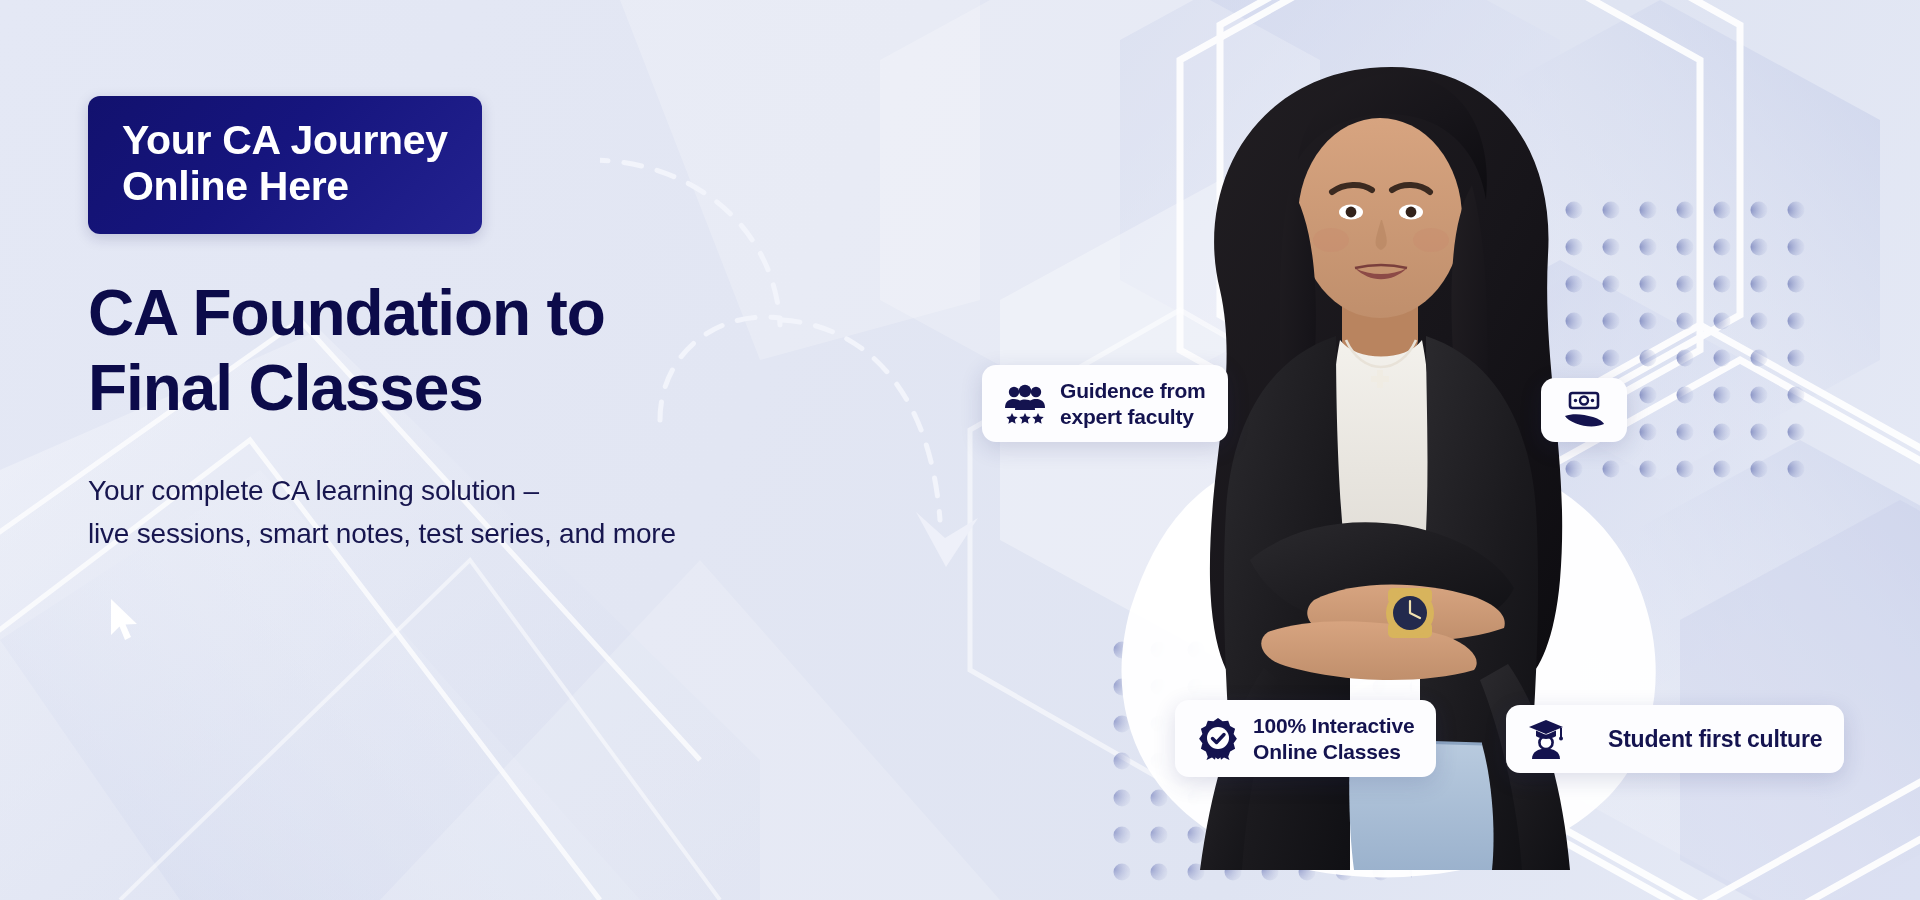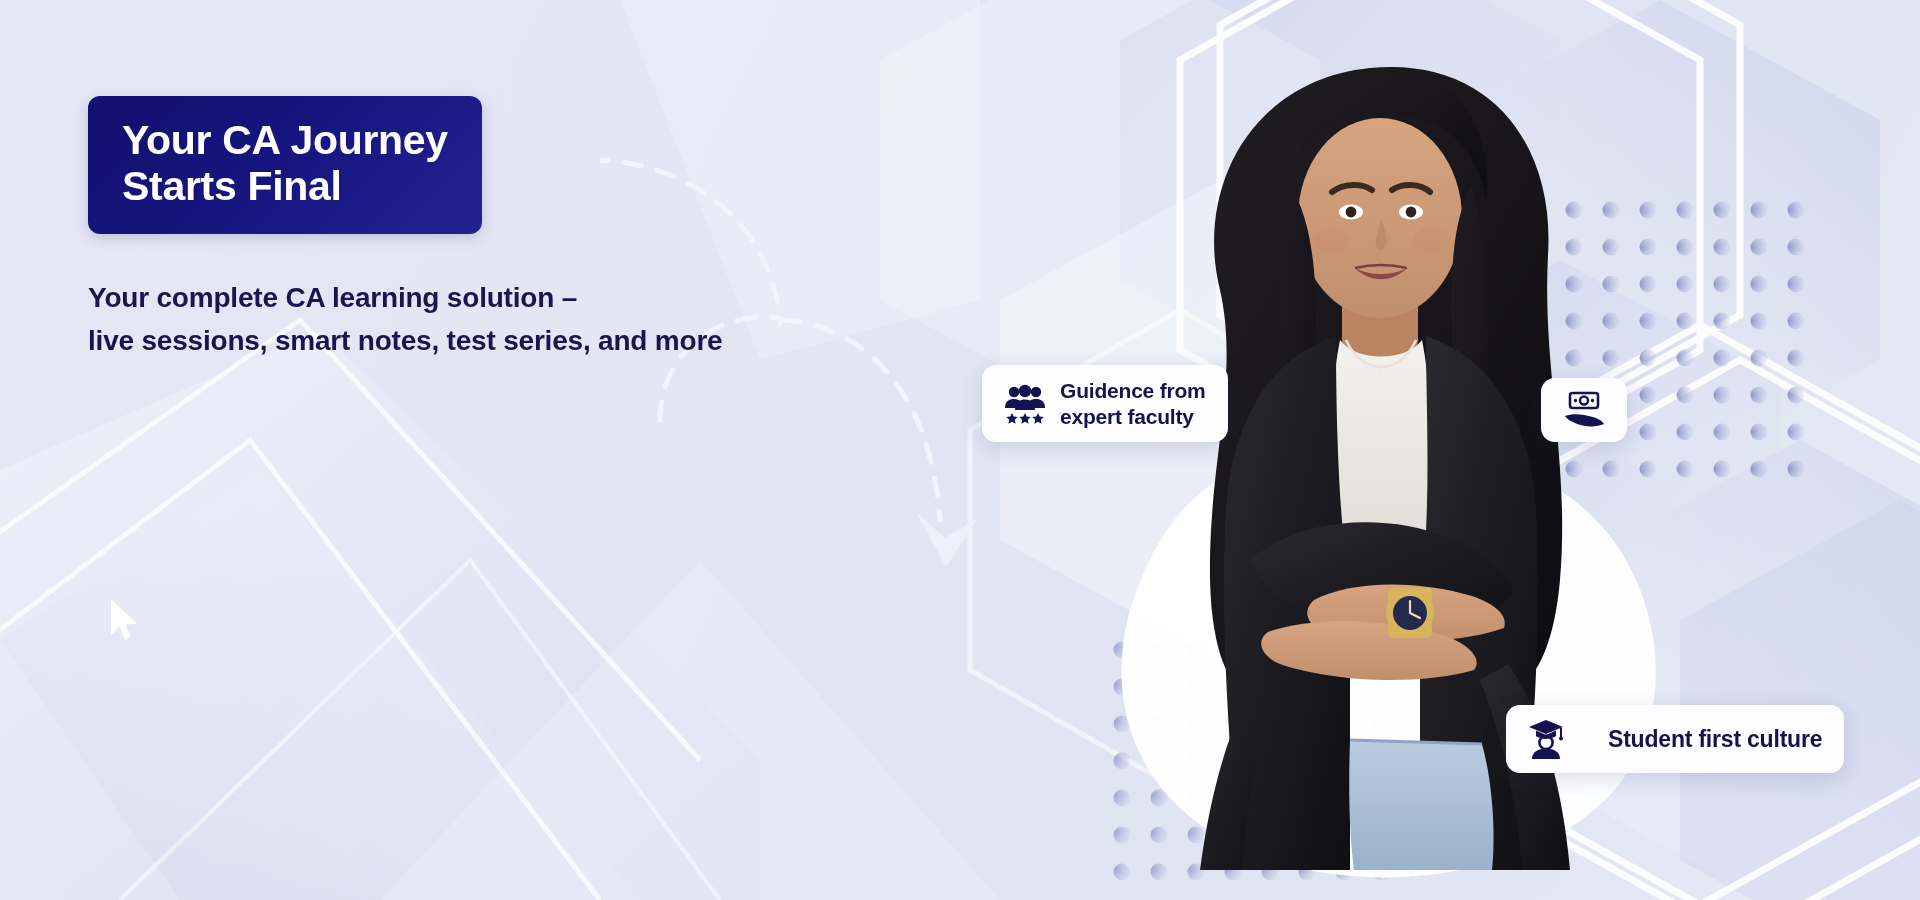--- a/index.html
+++ b/index.html
@@ -50,21 +50,21 @@
     font-size:64px;
     font-weight:700;
     line-height:1.18;
     letter-spacing:-1.1px;
     white-space:pre-line;
   }
   .subhead{
     margin-top:42px;
     color:#17164f;
     font-size:28px;
-    font-weight:700;
+    font-weight:400;
     line-height:1.55;
     letter-spacing:-0.2px;
     white-space:pre-line;
   }
 
   
   .cursor-deco{ position:absolute; left:108px; top:597px; width:34px; height:46px; z-index:5; }
 
   
   .portrait-wrap{
@@ -308,21 +308,23 @@
         <path d="M250 700 L382 704" stroke="#8da5c2" stroke-width="3" fill="none"></path>
 
         <path d="M380 640 C 404 700, 418 770, 422 830 L 470 830 C 462 740, 440 670, 408 624 Z" fill="url(#blazerG)"></path>
         <path d="M178 640 C 158 700, 146 770, 142 830 L 100 830 C 112 740, 134 672, 164 628 Z" fill="url(#blazerG)"></path>
       </g>
     </svg>
   </div>
 
   <div class="content">
     <div class="eyebrow">Your CA Journey
-Starts Final</div>
+Online Here</div>
+    <h1 class="headline">CA Foundation to
+Final Classes</h1>
     <p class="subhead">Your complete CA learning solution –
 live sessions, smart notes, test series, and more</p>
   </div>
 
   <div class="badge" id="badge-guidance">
     <span class="icon">
       <svg width="42" height="40" viewBox="0 0 42 40" fill="#14134f">
         <circle cx="10" cy="8" r="5.2"></circle>
         <circle cx="32" cy="8" r="5.2"></circle>
         <circle cx="21" cy="7" r="6.2"></circle>
@@ -343,20 +345,33 @@
       <svg width="42" height="38" viewBox="0 0 42 38" fill="#14134f">
         <rect x="7" y="2" width="28" height="15" rx="2.4" fill="none" stroke="#14134f" stroke-width="2.6"></rect>
         <circle cx="21" cy="9.5" r="4" fill="none" stroke="#14134f" stroke-width="2.4"></circle>
         <circle cx="12.5" cy="9.5" r="1.7"></circle>
         <circle cx="29.5" cy="9.5" r="1.7"></circle>
         <path d="M2 25 C 10 22, 20 23, 30 26 C 36 28, 40 30.5, 41 33 C 33 36.5, 22 36, 13 32.5 C 7.5 30.4, 3.5 27.8, 2 25 Z"></path>
       </svg>
     </span>
   </div>
 
+  <div class="badge" id="badge-interactive">
+    <span class="icon">
+      <svg width="42" height="44" viewBox="0 0 42 44" fill="#14134f">
+        <path d="M21 1 l4.6 3.3 5.6-.6 1.9 5.3 5 2.7-1.5 5.4 3.3 4.6-3.3 4.6 1.5 5.4-5 2.7-1.9 5.3-5.6-.6L21 42.3l-4.6-3.2-5.6.6-1.9-5.3-5-2.7 1.5-5.4L2.1 21.7l3.3-4.6-1.5-5.4 5-2.7 1.9-5.3 5.6.6z"></path>
+        <circle cx="21" cy="21" r="11" fill="#ffffff"></circle>
+        <path d="M15.5 21.5 l4 4 l7.5-8" stroke="#14134f" stroke-width="3.4" fill="none" stroke-linecap="round" stroke-linejoin="round"></path>
+        <path d="M13 34 l-3.5 9 5.5-2.4 3 2.2 2-8.3z"></path>
+        <path d="M29 34 l3.5 9 -5.5-2.4 -3 2.2 -2-8.3z"></path>
+      </svg>
+    </span>
+    <span class="label">100% Interactive
+Online Classes</span>
+  </div>
 
   <div class="badge single" id="badge-student">
     <span class="icon">
       <svg width="36" height="42" viewBox="0 0 36 42" fill="#14134f">
         <path d="M18 2 L35 9 L18 16 L1 9 Z"></path>
         <path d="M33 10 L33 19" stroke="#14134f" stroke-width="2" fill="none"></path>
         <circle cx="33" cy="20.5" r="2"></circle>
         <path d="M8 12.5 L8 18 C8 18 12 21 18 21 C24 21 28 18 28 18 L28 12.5 L18 17 Z"></path>
         <circle cx="18" cy="24.5" r="6.6" fill="none" stroke="#14134f" stroke-width="2.6"></circle>
         <path d="M4 41 C4 34, 10 30.5, 18 30.5 C26 30.5, 32 34, 32 41 Z"></path>

